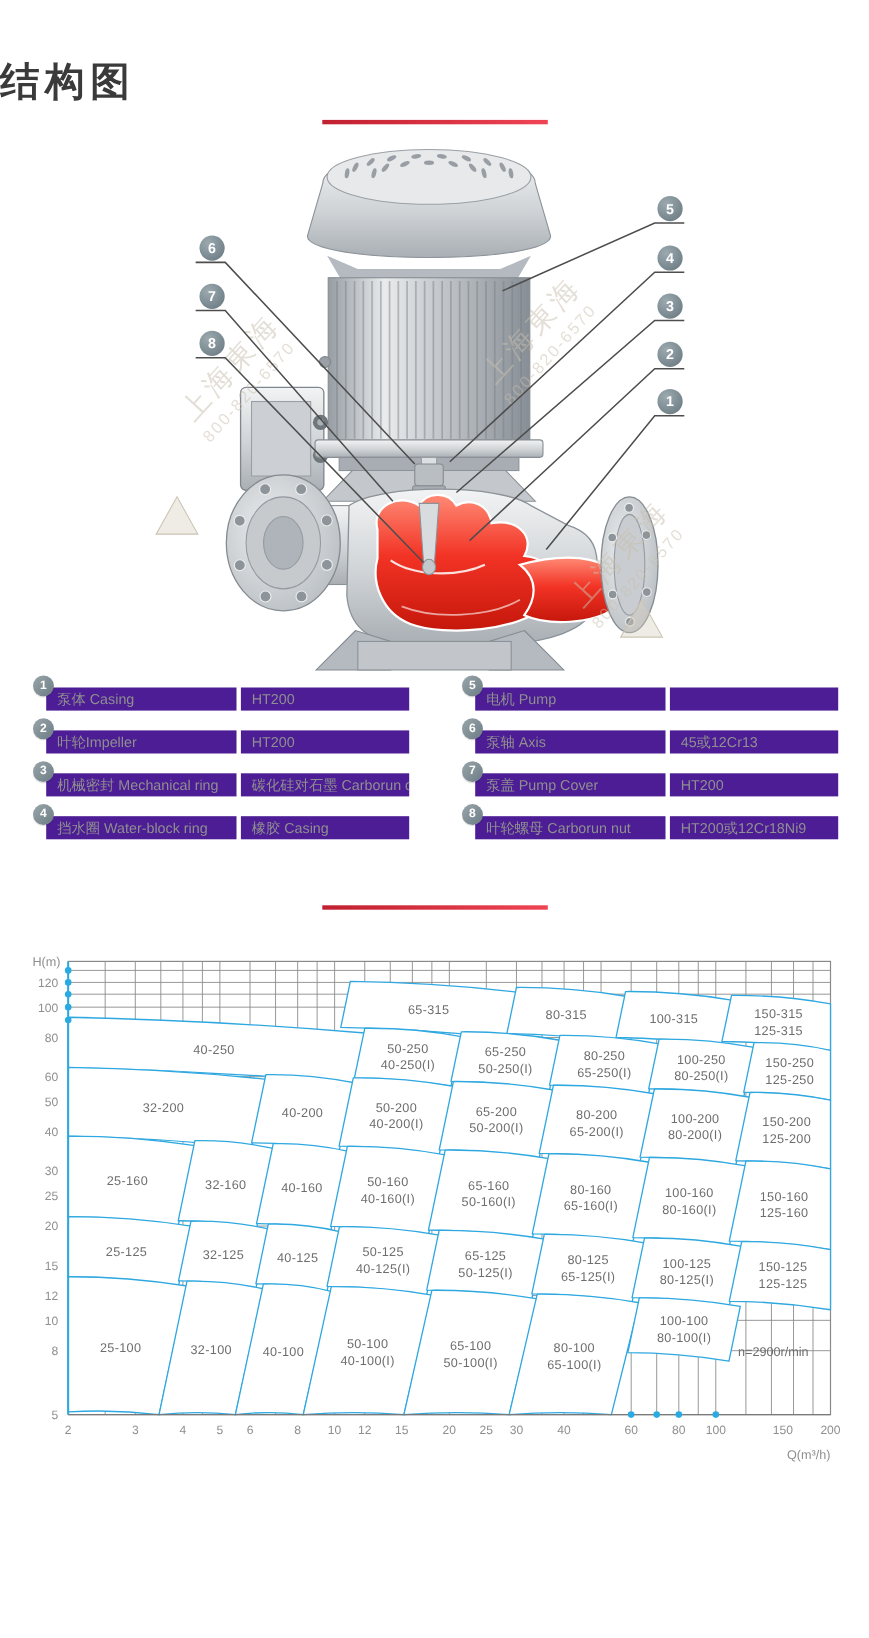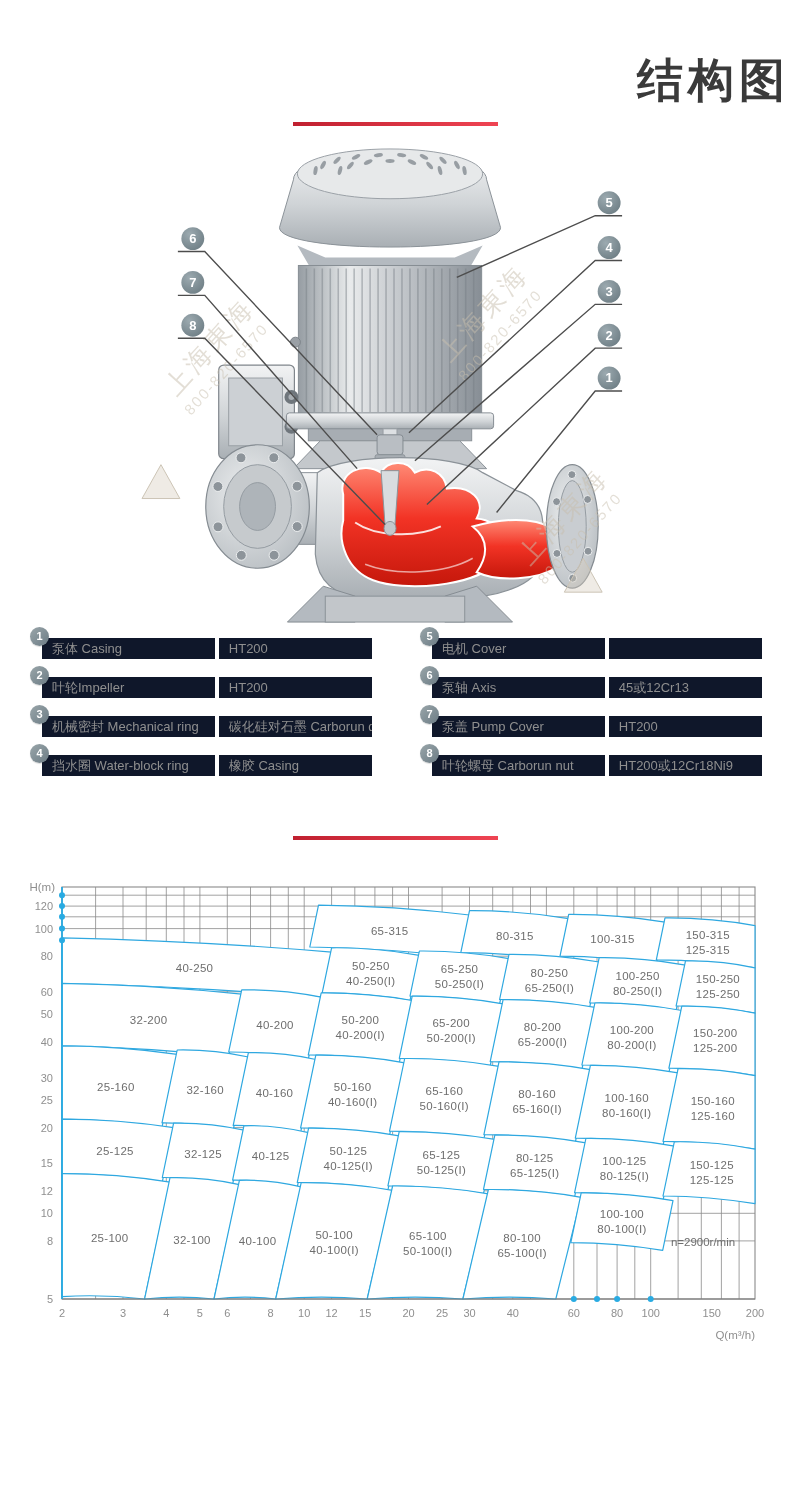--- a/index.html
+++ b/index.html
@@ -1,25 +1,25 @@
 <!DOCTYPE html>
 <html><head>
 <meta charset="utf-8">
 <style>
   html,body{margin:0;padding:0;background:#fff;}
   body{width:790px;font-family:"Liberation Sans",sans-serif;-webkit-font-smoothing:antialiased;}
   .page{width:790px;height:1489px;overflow:hidden;position:relative;background:#fff;}
-  .sec-title{margin:0 auto;text-align:right;font-size:46px;font-weight:bold;color:#3a3a3a;letter-spacing:5px;font-family:"Liberation Sans",sans-serif;}
+  .sec-title{margin:0 auto;text-align:left;font-size:36px;font-weight:bold;color:#3a3a3a;letter-spacing:5px;font-family:"Liberation Sans",sans-serif;}
   .rule{width:205px;height:4px;margin:10px auto 0;background:linear-gradient(90deg,#c02030,#ef4453);}
   .sec1{padding-top:50px;}
   .figure{width:740px;height:498px;margin:10px 0 0 25px;position:relative;}
   .tables{display:flex;gap:48px;margin:4px 0 0 30px;width:732px;}
   .tcol{width:342px;}
   .prow{position:relative;display:flex;gap:4px;margin:0 0 18px 12px;}
-  .pcell{background:#0f172a;height:21px;line-height:21px;font-size:13px;color:#8f8f8f;padding-left:10px;white-space:nowrap;overflow:hidden;}
+  .pcell{background:#4c1d95;height:21px;line-height:21px;font-size:13px;color:#8f8f8f;padding-left:10px;white-space:nowrap;overflow:hidden;}
   .pname{width:166px;}
   .pmat{width:146px;}
   .pbadge{position:absolute;left:-12px;top:-11px;width:19px;height:19px;border-radius:50%;
     background:linear-gradient(135deg,#9aa6aa,#6c7c85);color:#fff;font-size:11px;font-weight:bold;
     text-align:center;line-height:19px;box-shadow:0 1px 1px rgba(0,0,0,.15);}
   .sec2{margin-top:42px;}
   #chart{margin:14px 0 0 15px;}
   text{font-family:"Liberation Sans",sans-serif;}
 </style>
 </head>
@@ -240,21 +240,21 @@
           </div>
           <div class="prow">
             <span class="pbadge">4</span>
             <div class="pcell pname">挡水圈 Water-block ring</div>
             <div class="pcell pmat">橡胶 Casing</div>
           </div>
         </div>
       <div class="tcol" id="parts-right">
           <div class="prow">
             <span class="pbadge">5</span>
-            <div class="pcell pname">电机 Cover</div>
+            <div class="pcell pname">电机 Pump</div>
             <div class="pcell pmat"></div>
           </div>
           <div class="prow">
             <span class="pbadge">6</span>
             <div class="pcell pname">泵轴 Axis</div>
             <div class="pcell pmat">45或12Cr13</div>
           </div>
           <div class="prow">
             <span class="pbadge">7</span>
             <div class="pcell pname">泵盖 Pump Cover</div>

